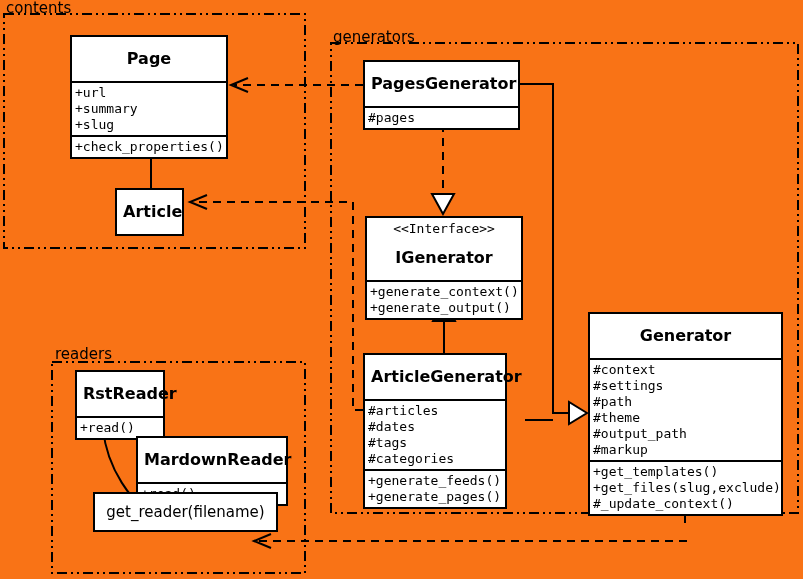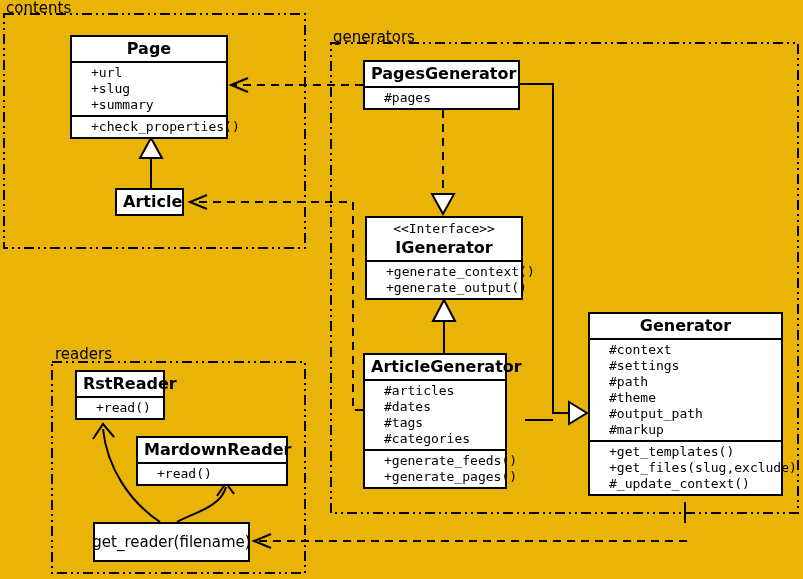--- a/index.html
+++ b/index.html
@@ -1,25 +1,25 @@
 <!DOCTYPE html>
 <html><head>
 <meta charset="utf-8">
 <style>
   html,body{margin:0;padding:0;background:#fff;}
-  .canvas{position:relative;width:803px;height:579px;background:#eab308;
+  .canvas{position:relative;width:803px;height:579px;background:#f97316;
           font-family:"DejaVu Sans",sans-serif;color:#000;overflow:hidden;}
   svg.layer{position:absolute;left:0;top:0;}
   .pkg-label{position:absolute;font-size:15px;line-height:15px;white-space:nowrap;}
   .uml-class{position:absolute;background:#fff;border:2px solid #000;box-sizing:border-box;}
-  .uml-class .title{font-weight:bold;font-size:16px;line-height:20px;padding:2px 6px;
+  .uml-class .title{font-weight:bold;font-size:16px;line-height:20px;padding:12px 6px;
                     text-align:center;white-space:nowrap;}
   .uml-class .stereotype{font-family:"DejaVu Sans Mono",monospace;font-weight:normal;
                     font-size:13px;line-height:15px;text-align:center;padding-top:3px;}
-  .uml-class .comp{border-top:2px solid #000;padding:2px 19px;}
+  .uml-class .comp{border-top:2px solid #000;padding:2px 3px;}
   .member{font-family:"DejaVu Sans Mono",monospace;font-size:13px;line-height:16px;white-space:pre;}
   .plain-box{position:absolute;background:#fff;border:2px solid #000;box-sizing:border-box;
              display:flex;align-items:center;justify-content:center;
              font-size:15px;white-space:nowrap;}
   .conn{stroke:#000;stroke-width:2;fill:none;}
   .conn-dash{stroke:#000;stroke-width:2;fill:none;stroke-dasharray:8 6;}
   .tri{fill:#fff;stroke:#000;stroke-width:2;}
   .pkg{fill:none;stroke:#000;stroke-width:2;stroke-dasharray:10 4 2 4 2 4;}
 </style>
 </head>
@@ -64,22 +64,22 @@
   </svg>
 
   <div class="pkg-label" style="left:6px;top:1px">contents</div>
   <div class="pkg-label" style="left:333px;top:30px">generators</div>
   <div class="pkg-label" style="left:55px;top:347px">readers</div>
 
   <div class="uml-class" style="left:70px;top:35px;width:158px">
     <div class="title">Page</div>
     <div class="comp">
       <div class="member">+url</div>
+      <div class="member">+summary</div>
       <div class="member">+slug</div>
-      <div class="member">+summary</div>
     </div>
     <div class="comp">
       <div class="member">+check_properties()</div>
     </div>
   </div>
 
   <div class="uml-class" style="left:115px;top:188px;width:69px">
     <div class="title">Article</div>
   </div>
 
@@ -137,17 +137,17 @@
     </div>
   </div>
 
   <div class="uml-class" style="left:136px;top:436px;width:152px">
     <div class="title">MardownReader</div>
     <div class="comp">
       <div class="member">+read()</div>
     </div>
   </div>
 
-  <div class="plain-box" style="left:93px;top:522px;width:157px;height:40px">
+  <div class="plain-box" style="left:93px;top:492px;width:185px;height:40px">
     <span>get_reader(filename)</span>
   </div>
 
 </div>
 
 </body></html>

